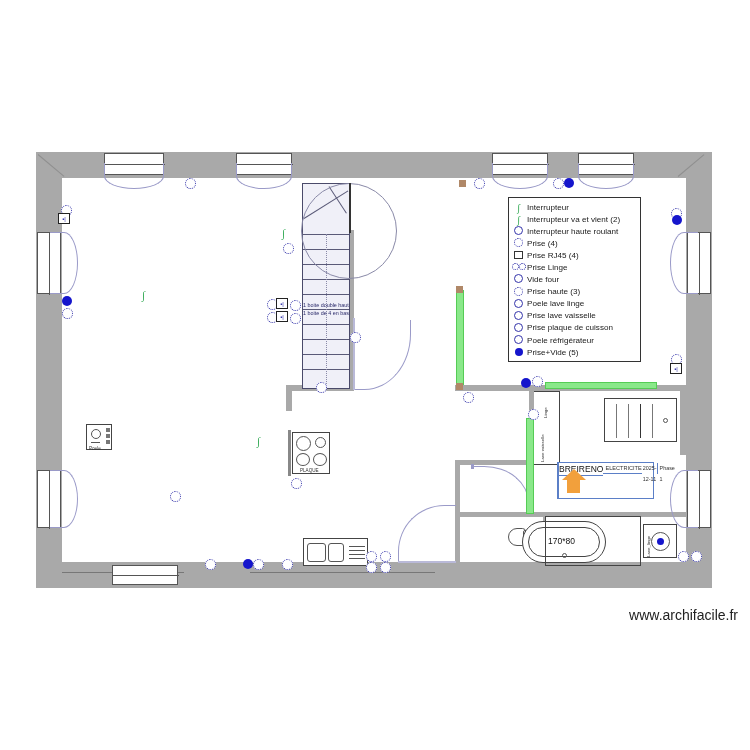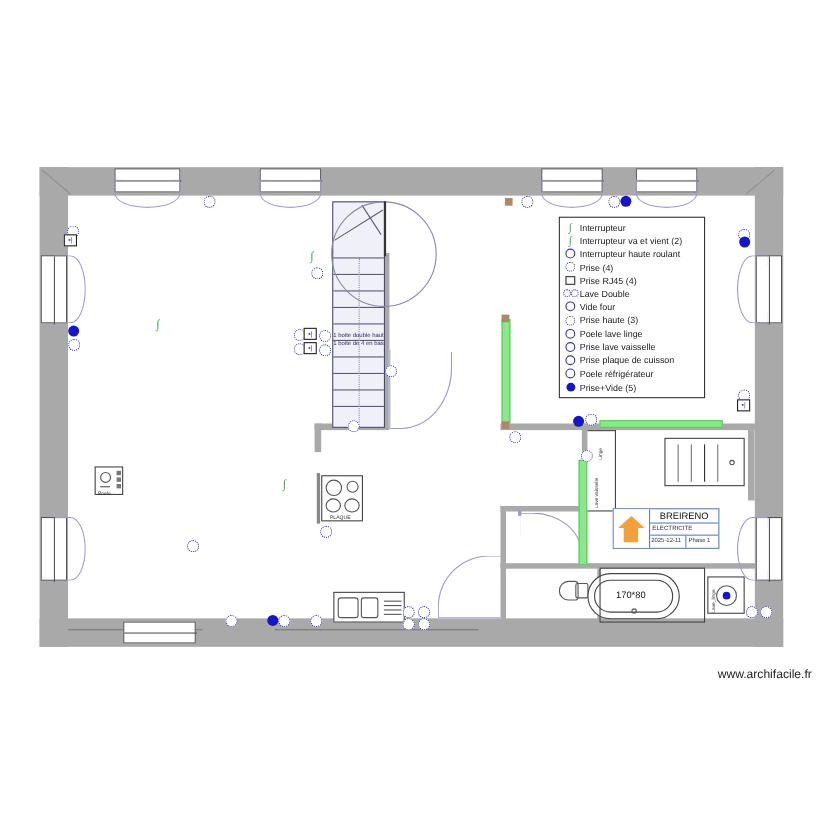--- a/index.html
+++ b/index.html
@@ -190,21 +190,21 @@
     border-left: 12px solid transparent;
     border-right: 12px solid transparent;
     border-bottom: 11px solid #f2a03c;
   }
   .house-body {
     position: absolute;
     left: 9px; top: 16px;
     width: 13px; height: 14px;
     background: #f2a03c;
   }
-  #tb-txt { flex: 1; display: flex; flex-direction: column; }
+  #tb-txt { flex: 1; display: flex; flex-direction: row; }
   .tb-r1 {
     height: 13px;
     border-bottom: 1px solid #5b7fc7;
     font-size: 8.5px;
     text-align: center;
     line-height: 13px;
     color: #111;
   }
   .tb-r2 {
     height: 11px;
@@ -284,21 +284,21 @@
     font-size: 4.4px;
     color: #333;
     white-space: nowrap;
     transform-origin: left top;
     transform: rotate(-90deg);
   }
 
   #watermark {
     position: absolute;
     right: 12px; top: 607px;
-    font-size: 11px;
+    font-size: 14px;
     color: #222;
   }
   .diag {
     position: absolute;
     background: #8f8f8f;
     height: 1px;
     transform-origin: left center;
   }
 </style>
 </head>
@@ -453,21 +453,21 @@
     <div class="vline" style="left:35px; top:5px; height:34px; background:#333;"></div>
     <div class="vline" style="left:47px; top:5px; height:34px;"></div>
     <div class="sinkbowl" style="left:58px; top:19px; width:5px; height:5px;"></div>
   </div>
 
   <div class="furn" style="left:508px; top:526px; width:28px; height:24px; border:none;">
     <div class="sinkbowl" style="left:0; top:2px; width:18px; height:18px; border-radius:50% 20% 20% 50%;"></div>
     <div class="sinkbowl" style="left:15px; top:4px; width:12px; height:14px; border-radius:2px;"></div>
   </div>
 
-  <div class="tub-outer" style="left:534px; top:521px; width:84px; height:42px;">
+  <div class="tub-outer" style="left:522px; top:521px; width:84px; height:42px;">
     <div class="tub-inner" style="left:5px; top:5px; width:72px; height:30px;"></div>
     <div class="cap" style="left:25px; top:14px; font-size:8.5px; color:#111;">170*80</div>
     <div class="sinkbowl" style="left:39px; top:31px; width:5px; height:5px; border-radius:50%;"></div>
   </div>
   <div class="furn" style="left:545px; top:516px; width:96px; height:50px; background:transparent;"></div>
 
   <div class="furn" style="left:643px; top:524px; width:34px; height:34px;">
     <div class="sinkbowl" style="left:7px; top:7px; width:19px; height:19px; border-radius:50%;"></div>
     <div class="sym-filled" style="left:13px; top:13px; width:7px; height:7px;"></div>
     <div class="vcap" style="left:2px; top:32px;">Lave_linge</div>
@@ -544,21 +544,21 @@
       <span class="leg-lbl">Prise (4)</span>
     </div>
     <div class="leg-row">
       <span class="leg-ico"><span class="ico-rj"></span></span>
       <span class="leg-lbl">Prise  RJ45 (4)</span>
     </div>
     <div class="leg-row">
       <span class="leg-ico">
         <span class="ico-circ" style="width:7px;height:7px;"></span><span class="ico-circ" style="width:7px;height:7px;"></span>
       </span>
-      <span class="leg-lbl">Lave Double</span>
+      <span class="leg-lbl">Prise Linge</span>
     </div>
     <div class="leg-row">
       <span class="leg-ico"><span class="ico-circ solid"></span></span>
       <span class="leg-lbl">Vide four</span>
     </div>
     <div class="leg-row">
       <span class="leg-ico"><span class="ico-circ"></span></span>
       <span class="leg-lbl">Prise haute (3)</span>
     </div>
     <div class="leg-row">

